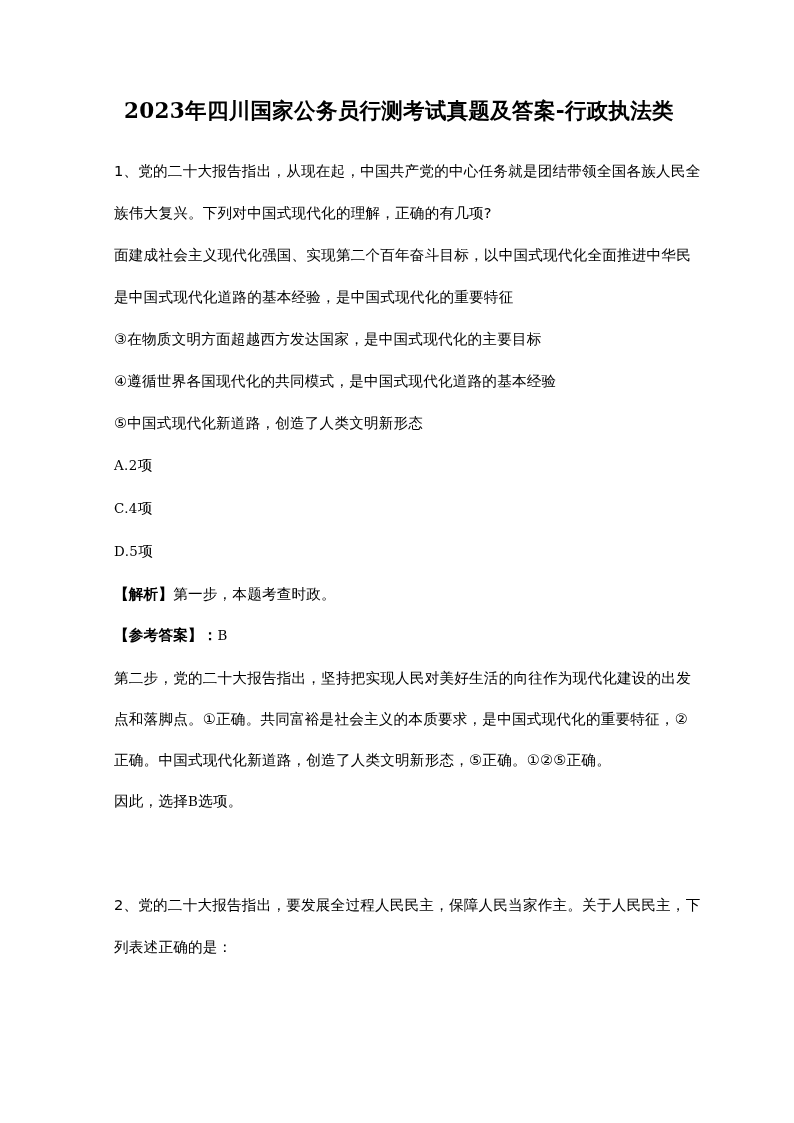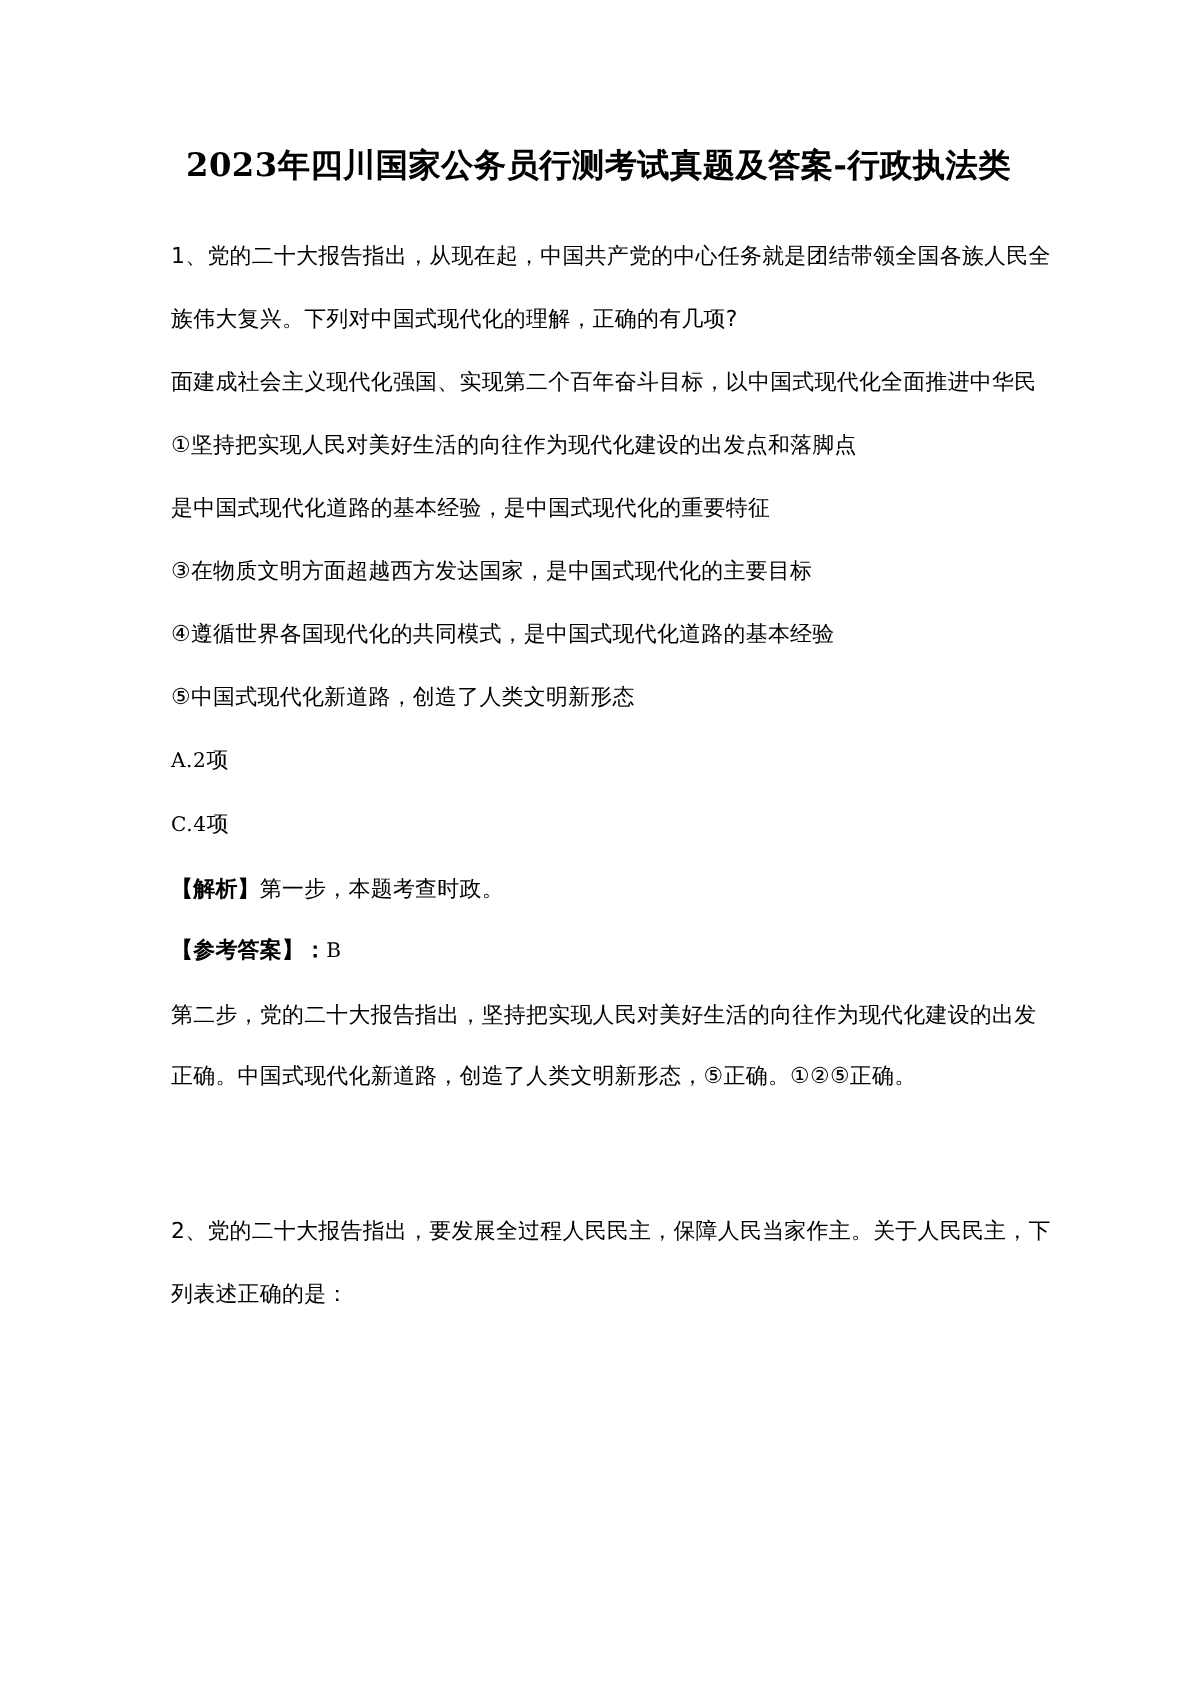--- a/index.html
+++ b/index.html
@@ -75,44 +75,50 @@
   <div class="content">
 
     <h1 class="doc-title">2023年四川国家公务员行测考试真题及答案-行政执法类</h1>
 
     <div>
 
       <div class="line">1、党的二十大报告指出，从现在起，中国共产党的中心任务就是团结带领全国各族人民全</div>
       <div class="line">族伟大复兴。下列对中国式现代化的理解，正确的有几项?</div>
       <div class="line">面建成社会主义现代化强国、实现第二个百年奋斗目标，以中国式现代化全面推进中华民</div>
 
-      <div class="line">①坚持把实现人民对美好生活的向往作为现代化建设的出发点和落脚点</div>
       <div class="line">是中国式现代化道路的基本经验，是中国式现代化的重要特征</div>
       <div class="line">③在物质文明方面超越西方发达国家，是中国式现代化的主要目标</div>
       <div class="line">④遵循世界各国现代化的共同模式，是中国式现代化道路的基本经验</div>
       <div class="line">⑤中国式现代化新道路，创造了人类文明新形态</div>
 
       <div class="line">
         <span class="sf">A.2</span><span>项</span>
       </div>
       <div class="line">
         <span class="sf">C.4</span><span>项</span>
       </div>
+      <div class="line">
+        <span class="sf">D.5</span><span>项</span>
+      </div>
 
       <div class="line tight">
         <span class="bracket-label">【解析】</span><span>第一步，本题考查时政。</span>
       </div>
 
       <div class="line">
         <span class="bracket-label">【参考答案】：</span><span class="sf">B</span>
       </div>
 
       <div class="line tight">第二步，党的二十大报告指出，坚持把实现人民对美好生活的向往作为现代化建设的出发</div>
+      <div class="line tight">点和落脚点。①正确。共同富裕是社会主义的本质要求，是中国式现代化的重要特征，②</div>
       <div class="line tight">正确。中国式现代化新道路，创造了人类文明新形态，⑤正确。①②⑤正确。</div>
 
+      <div class="line tight">
+        <span>因此，选择</span><span class="sf">B</span><span>选项。</span>
+      </div>
     </div>
 
     <div class="spacer-gap"></div>
 
     <div>
       <div class="line">2、党的二十大报告指出，要发展全过程人民民主，保障人民当家作主。关于人民民主，下</div>
       <div class="line">列表述正确的是：</div>
     </div>
 
   </div>

